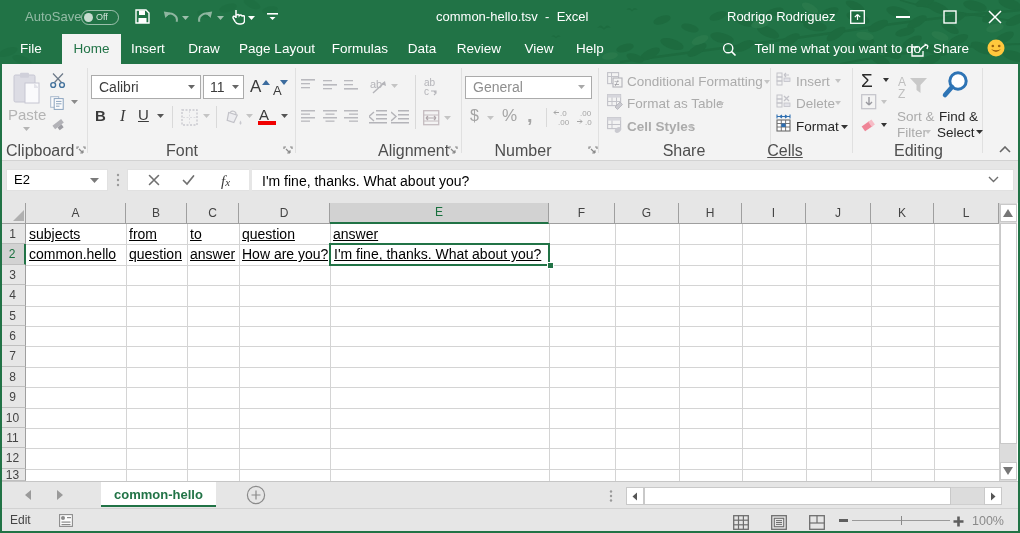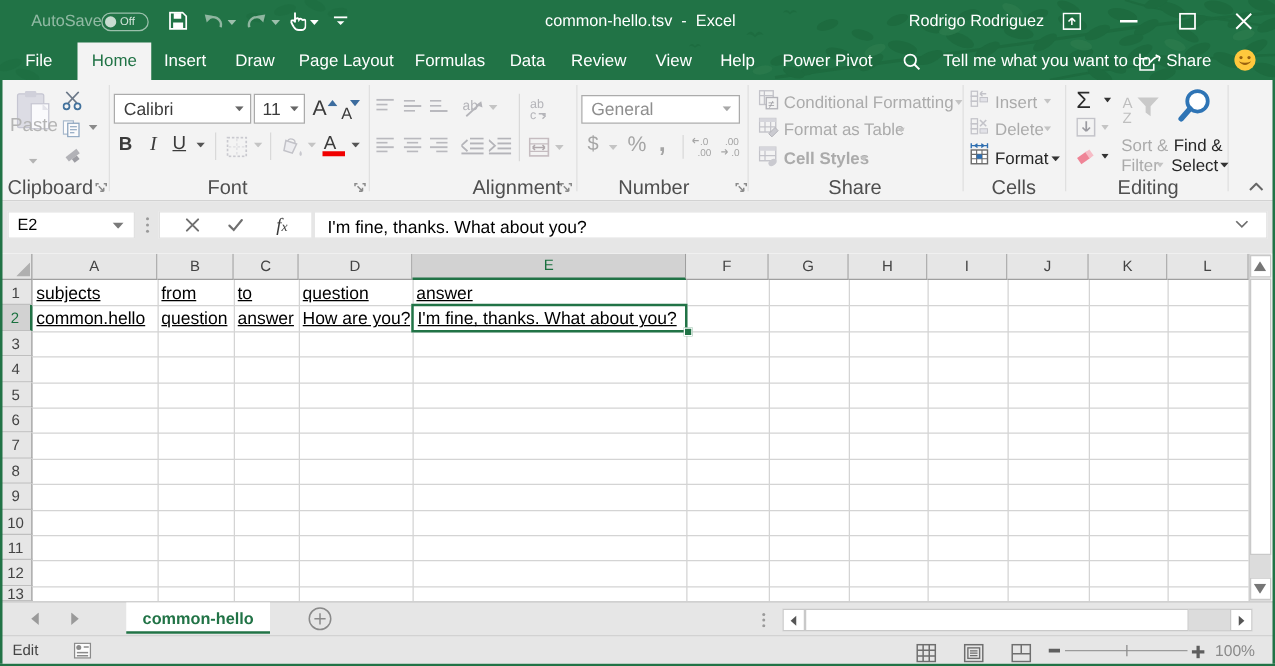--- a/index.html
+++ b/index.html
@@ -169,21 +169,20 @@
       <div class="rtab" style="left:11px;width:40px;">File</div>
       <div class="rtab" id="tab-home" style="left:62px;width:59px;">Home</div>
       <div class="rtab" style="left:119px;width:58px;">Insert</div>
       <div class="rtab" style="left:177px;width:54px;">Draw</div>
       <div class="rtab" style="left:320px;width:80px;">Formulas</div>
       <div class="rtab" style="left:230px;width:94px;">Page Layout</div>
       <div class="rtab" style="left:396px;width:52px;">Data</div>
       <div class="rtab" style="left:447px;width:64px;">Review</div>
       <div class="rtab" style="left:513px;width:52px;">View</div>
       <div class="rtab" style="left:565px;width:50px;">Help</div>
-      <div class="rtab" style="left:617px;width:90px;">Power Pivot</div>
       <div class="rtab" style="left:741px;width:180px;text-align:right;font-size:13.5px;">Tell me what you want to do</div>
       <div class="rtab" style="left:926px;width:50px;">Share</div>
       <svg class="abs" style="left:722px;top:8px;" width="15" height="15" viewBox="0 0 15 15">
 <circle cx="6.2" cy="6.2" r="4.6" fill="none" stroke="#fff" stroke-width="1.4"></circle>
 <line x1="9.6" y1="9.6" x2="13.5" y2="13.5" stroke="#fff" stroke-width="1.6"></line>
 </svg>
       <svg class="abs" style="left:910px;top:8px;" width="19" height="16" viewBox="0 0 19 16">
 <path d="M10,8 c4,-5 7,-5 8,-4.5 M18,3.5 l-3.5,-1.5 M18,3.5 l-1,3.5" stroke="#fff" fill="none" stroke-width="1.3"></path>
 <path d="M13,9 v5 h-11 v-9 h6" stroke="#fff" fill="none" stroke-width="1.3"></path>
 </svg>
@@ -203,29 +202,29 @@
     <div class="gsep" style="left:461px;"></div>
     <div class="gsep" style="left:598px;"></div>
     <div class="gsep" style="left:770px;"></div>
     <div class="gsep" style="left:852px;"></div>
     <div class="gsep" style="left:982px;"></div>
     <div class="glabel" style="left:6px;width:60px;">Clipboard</div>
     <div class="glabel" style="left:152px;width:60px;">Font</div>
     <div class="glabel" style="left:339px;width:60px;margin-left:39px;">Alignment</div>
     <div class="glabel" style="left:493px;width:60px;">Number</div>
     <div class="glabel" style="left:598px;width:172px;">Share</div>
-    <div class="glabel" style="left:770px;width:82px;">Cells</div>
+    <div class="glabel" style="left:744px;width:82px;text-decoration:underline;">Cells</div>
     <div class="glabel" style="left:852px;width:133px;">Editing</div>
     <svg class="abs" style="left:13px;top:8px;" width="28" height="34" viewBox="0 0 28 34">
 <rect x="1" y="3" width="21" height="27" rx="1.5" fill="#dcdce4" stroke="#c6c6d2" stroke-width="1"></rect>
 <rect x="7" y="0.7" width="9" height="5" rx="1" fill="#d0d0da"></rect>
 <rect x="12" y="11" width="14" height="20" fill="#fafafc" stroke="#c6c6d2" stroke-width="1"></rect>
 <path d="M21,11 L26,16 L21,16 Z" fill="#e4e4ea"></path>
 </svg>
-    <div class="icotxt" style="left:8px;top:28px;font-size:15px;color:#b4b4b4;font-weight:normal;width:38px;text-align:right;">Paste</div>
+    <div class="icotxt" style="left:8px;top:42px;font-size:15px;color:#b4b4b4;font-weight:normal;width:38px;text-align:right;">Paste</div>
     <svg class="abs" style="left:23px;top:63px;" width="7" height="4" viewBox="0 0 7 4">
         <polygon points="0,0 7,0 3.5,4" fill="#b4b4b4"></polygon>
       </svg>
     <svg class="abs" style="left:50px;top:9px;" width="16" height="16" viewBox="0 0 16 16">
 <line x1="3" y1="0.5" x2="11.5" y2="9.5" stroke="#6b7888" stroke-width="1.2"></line>
 <line x1="13" y1="0.5" x2="4.5" y2="9.5" stroke="#6b7888" stroke-width="1.2"></line>
 <circle cx="3.2" cy="12" r="2.4" fill="none" stroke="#41719c" stroke-width="1.4"></circle>
 <circle cx="12" cy="12" r="2.4" fill="none" stroke="#41719c" stroke-width="1.4"></circle>
 </svg>
     <svg class="abs" style="left:50px;top:32px;" width="16" height="14" viewBox="0 0 16 14">

